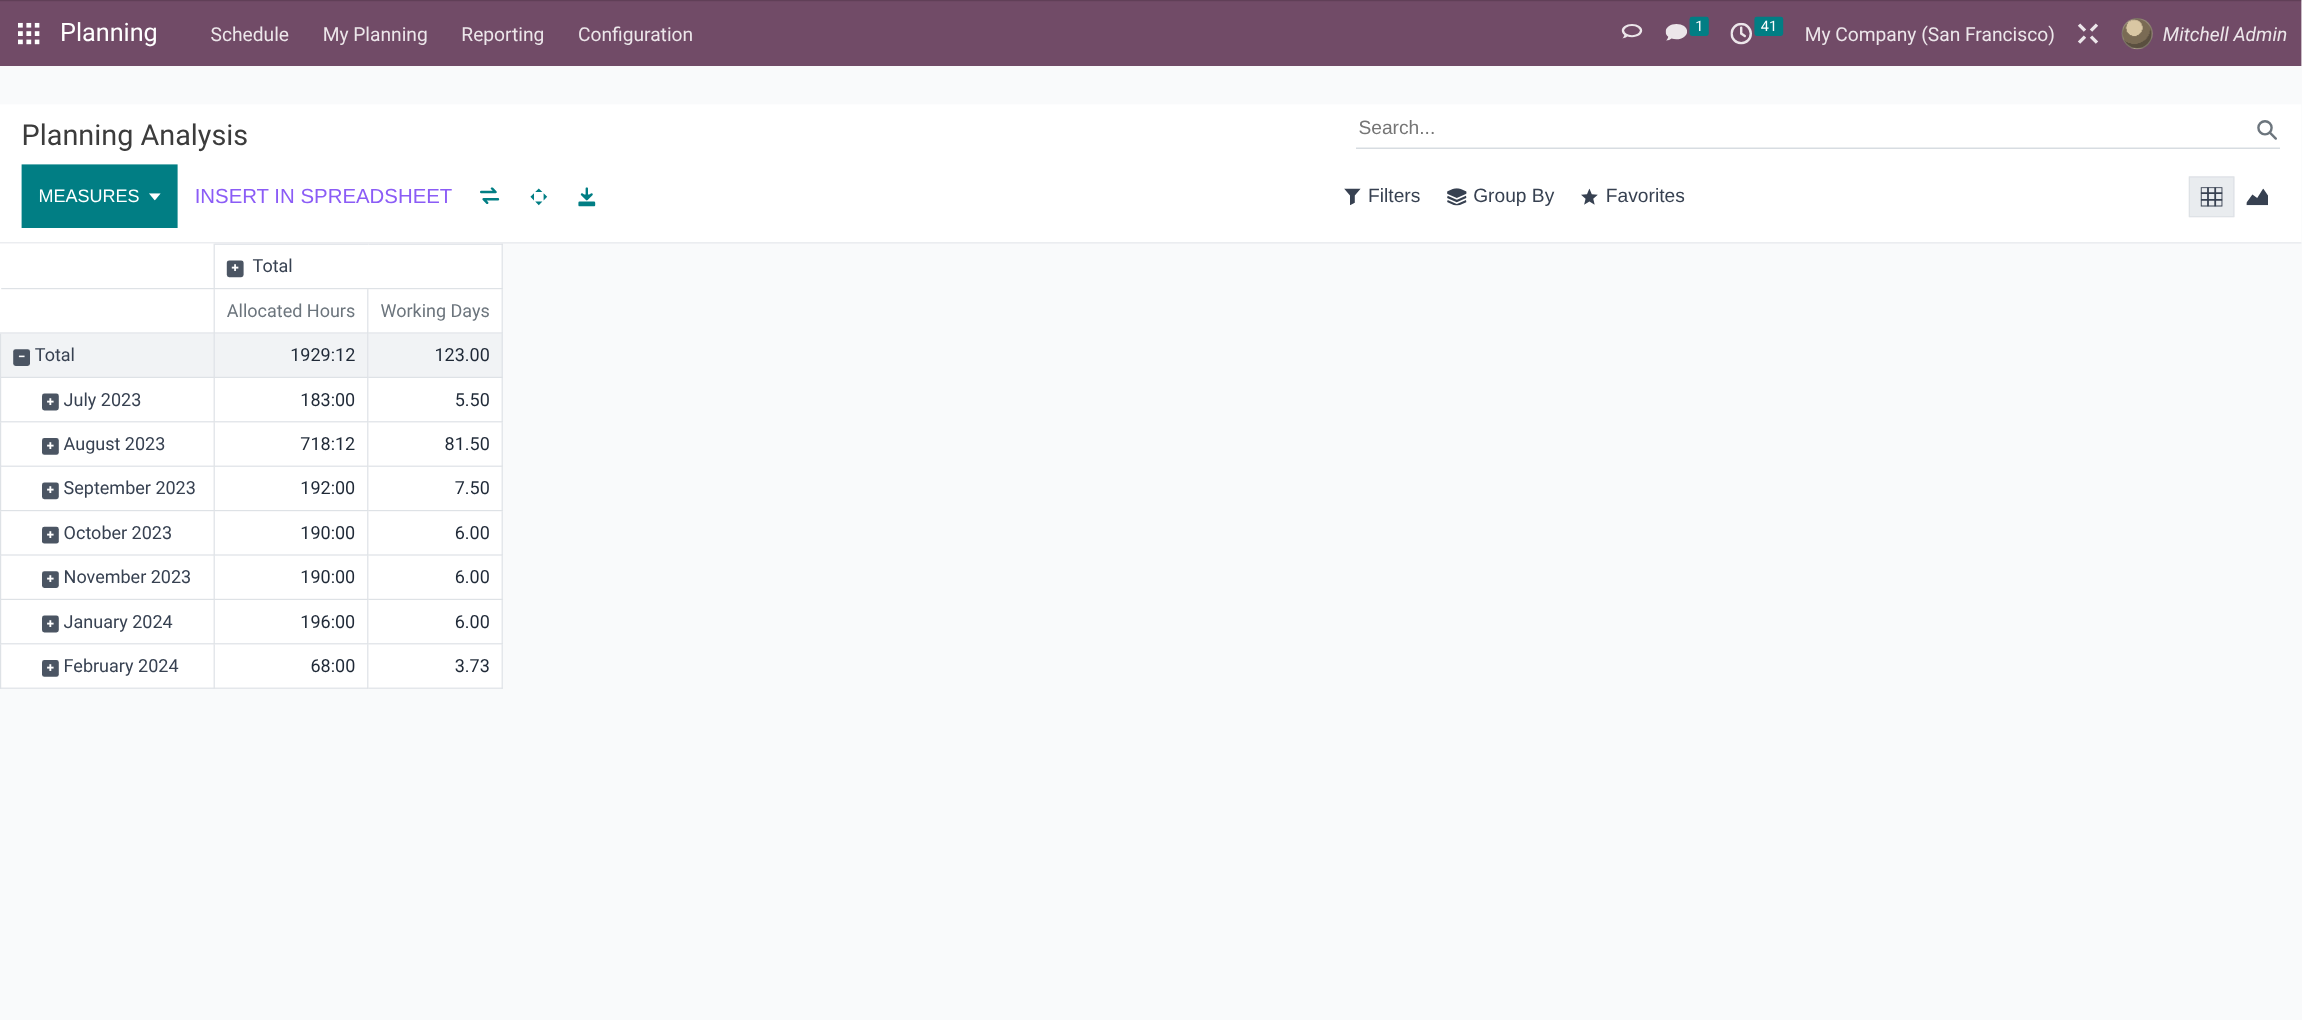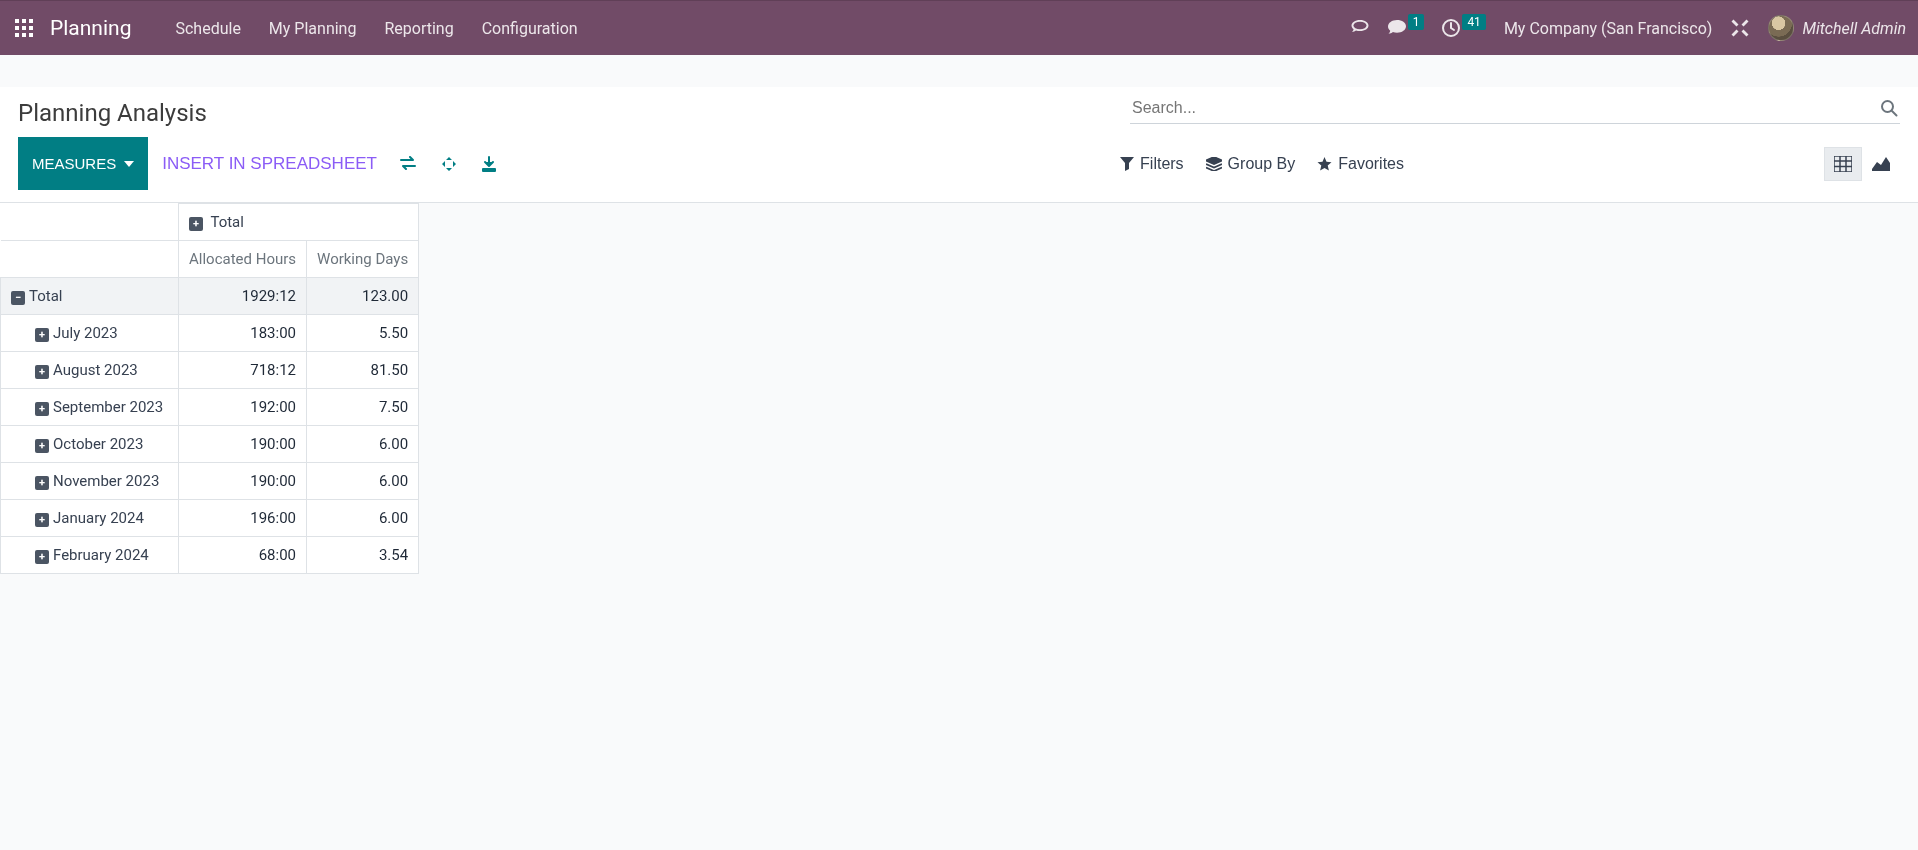--- a/index.html
+++ b/index.html
@@ -450,17 +450,17 @@
           <td class="num">6.00</td>
         </tr>
         <tr>
           <td class="row-header indent"><span class="expand-icon">+</span><span>January 2024</span></td>
           <td class="num">196:00</td>
           <td class="num">6.00</td>
         </tr>
         <tr>
           <td class="row-header indent"><span class="expand-icon">+</span><span>February 2024</span></td>
           <td class="num">68:00</td>
-          <td class="num">3.54</td>
+          <td class="num">3.73</td>
         </tr>
       </tbody>
   </table>
 </div>
 
 </body></html>

